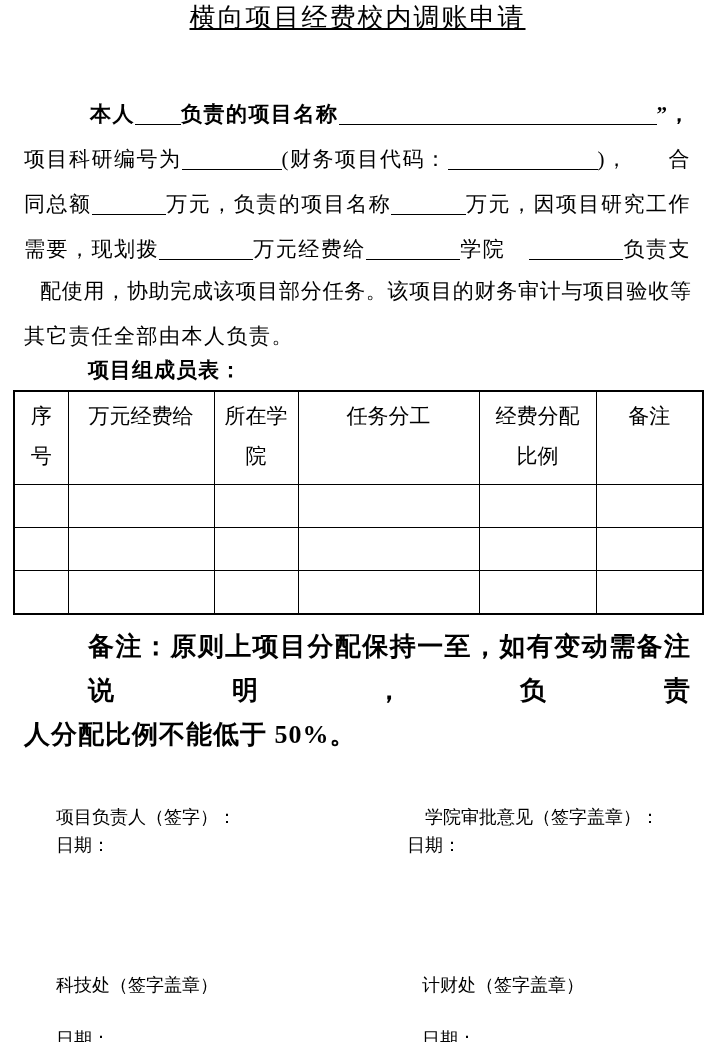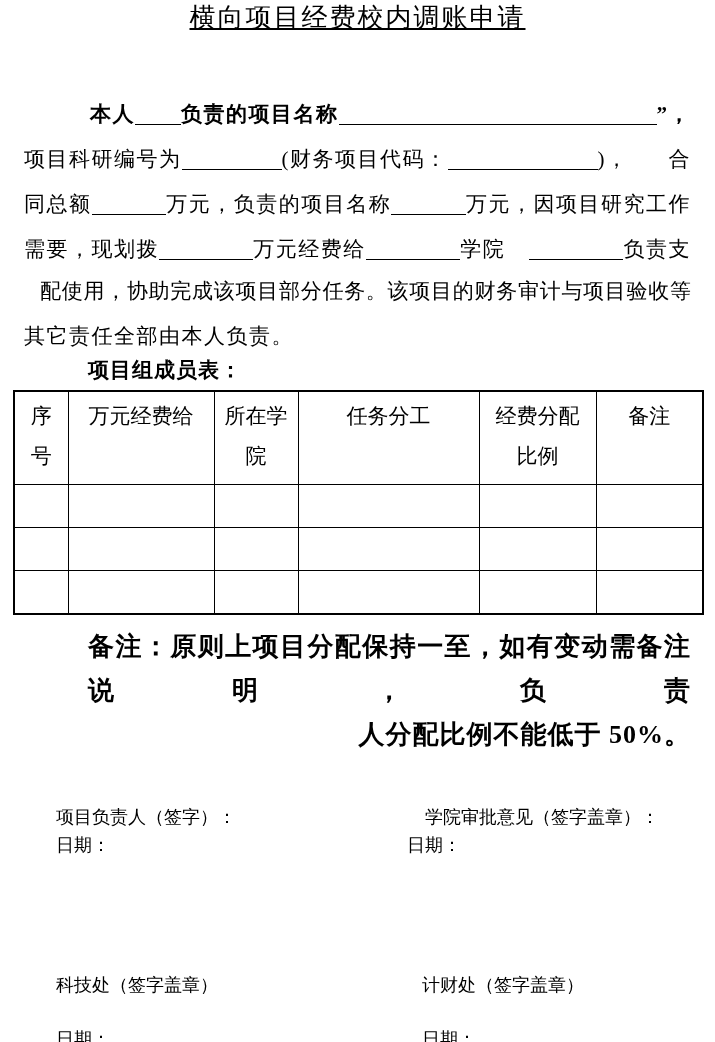--- a/index.html
+++ b/index.html
@@ -88,21 +88,21 @@
     border: 1px solid #000;
     padding: 0;
     font-weight: normal;
   }
   table.members th { vertical-align: top; height: 92px; }
   .th-line { text-align: center; font-size: 21px; line-height: 40px; }
   .th-line:first-child { margin-top: 4px; }
   table.members td { height: 42px; }
   
   .note { margin-top: 10px; font-weight: bold; font-size: 26px; }
-  .note .nline { line-height: 44px; letter-spacing: 1px; text-align: right; }
+  .note .nline { line-height: 44px; letter-spacing: 1px; }
   .note .nline1 { padding-left: 64px; text-align: justify; text-align-last: justify; }
   
   .sig-row { display: flex; margin-left: 32px; }
   .sig-row1 { margin-top: 46px; }
   .sig-row2 { margin-top: 112px; }
   .sig-col-left { flex: 0 0 351px; }
   .sig-col-right { flex: 1 1 auto; }
   .sig-line { font-size: 18px; line-height: 28px; white-space: nowrap; }
   .sig-head-indent { padding-left: 18px; }
   .sig-col-right2 { padding-left: 15px; }

